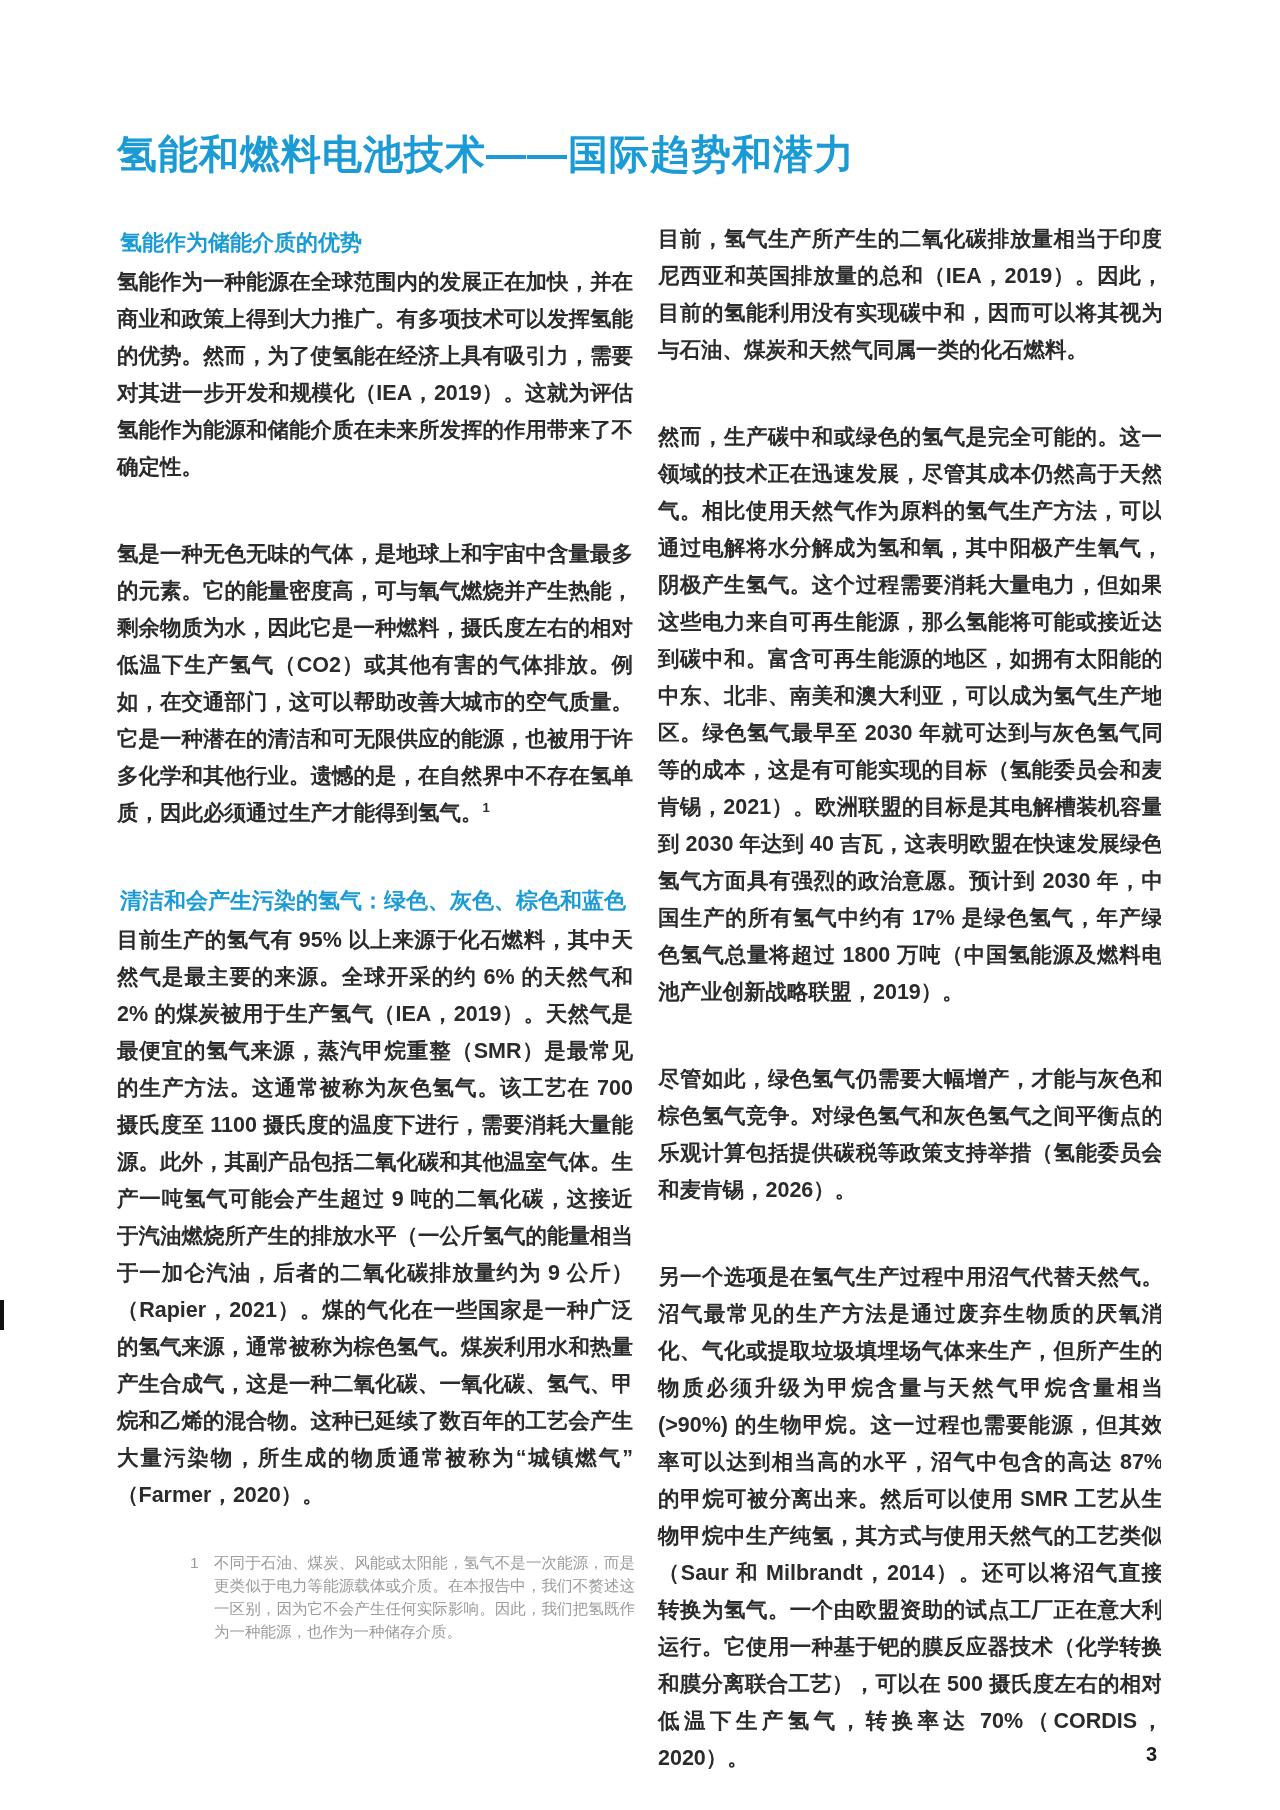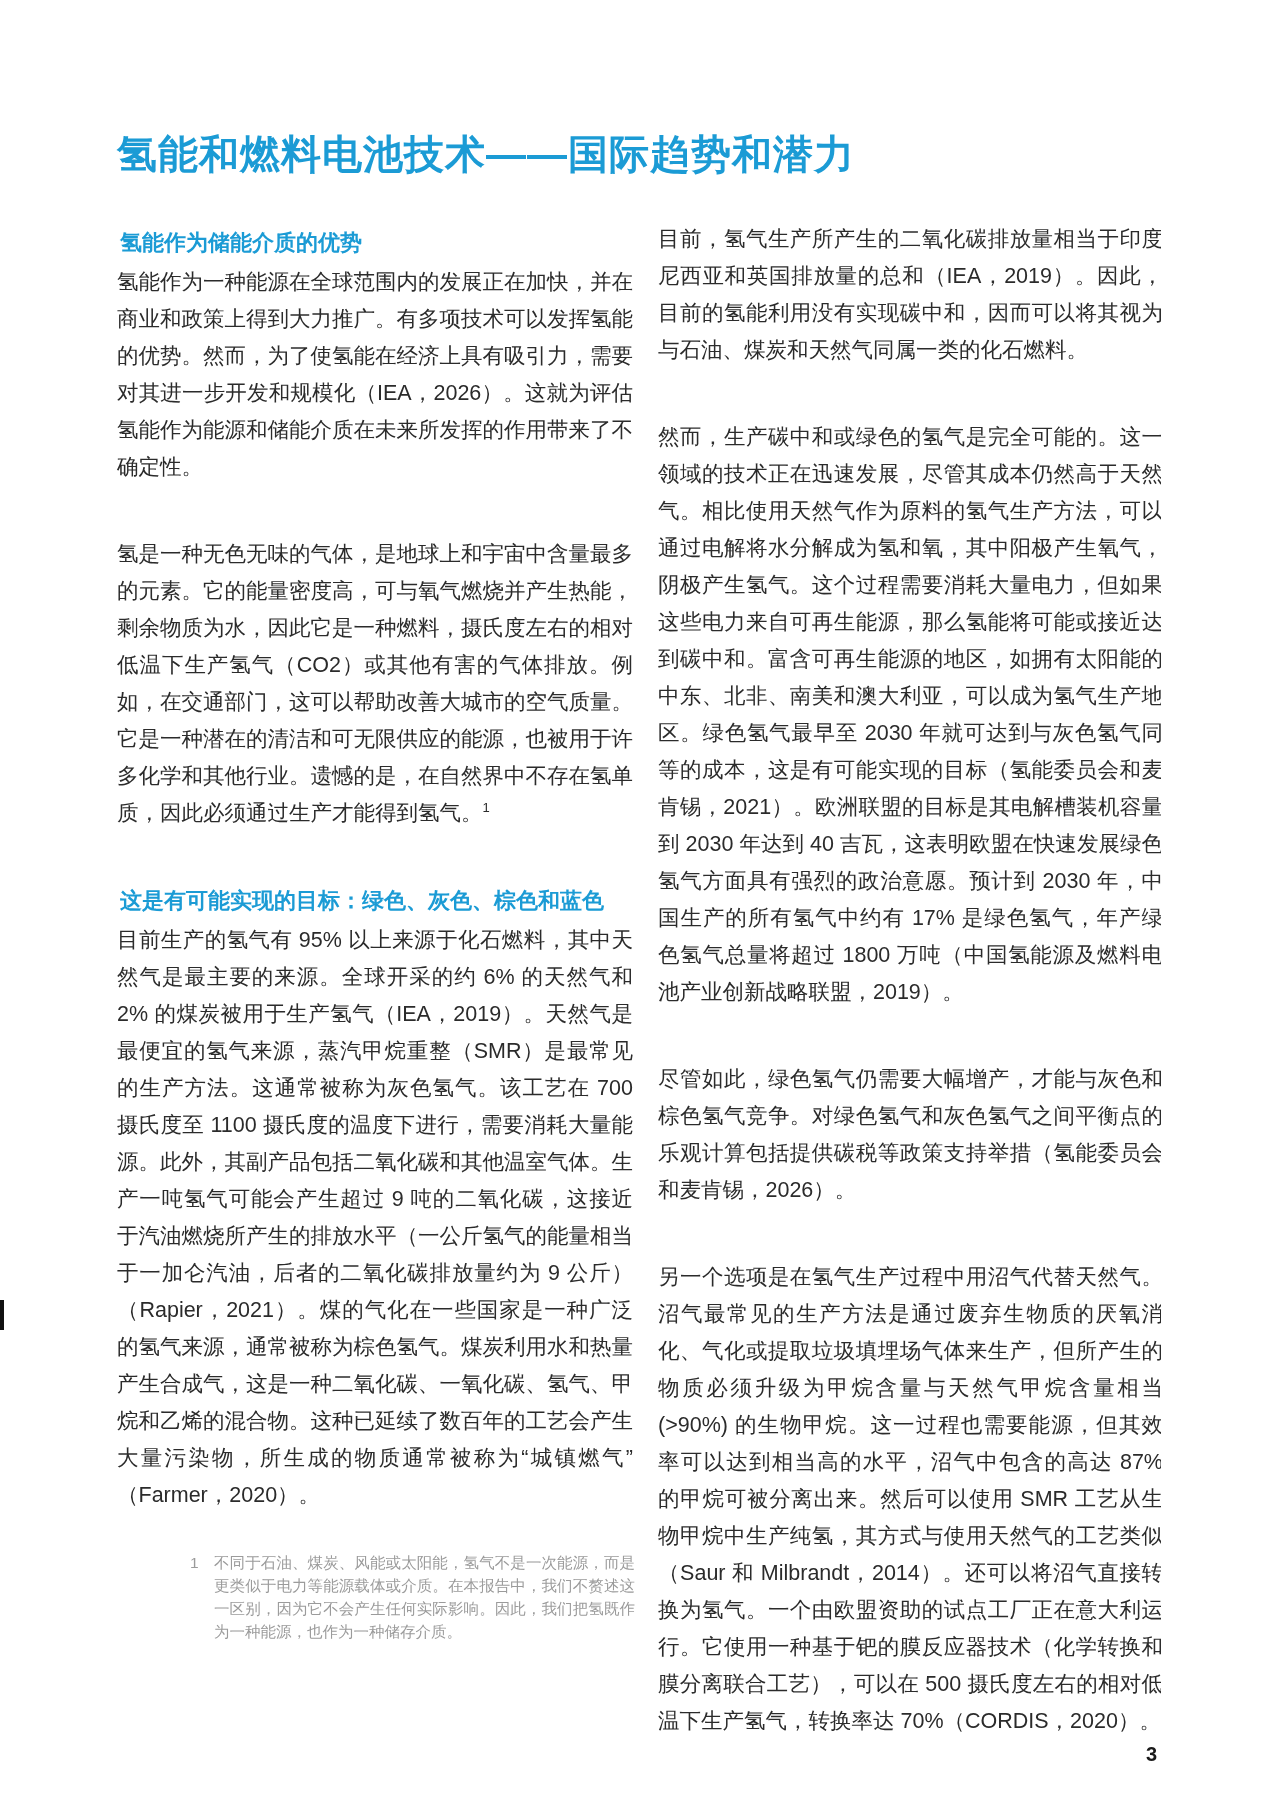--- a/index.html
+++ b/index.html
@@ -39,20 +39,21 @@
   .section-heading {
     font-size: 22px;
     font-weight: 700;
     color: #1b9bd5;
     margin: 3px;
     line-height: 37px;
     text-align: left;
   }
   .para {
     margin: 0 0 50px 0;
+    font-weight: bold;
   }
   .para:last-child { margin-bottom: 0; }
   .heading-gap { margin-top: 46px; }
   sup.fn-ref {
     font-size: 13px;
     line-height: 0;
     vertical-align: super;
     color: #2b2b2b;
   }
   .footnote {
@@ -95,23 +96,23 @@
 <body>
 
 <div class="page">
 
   <div class="scan-artifact"></div>
 
   <h1 class="doc-title">氢能和燃料电池技术——国际趋势和潜力</h1>
 
   <div class="column col-left">
     <h2 class="section-heading">氢能作为储能介质的优势</h2>
-    <p class="para">氢能作为一种能源在全球范围内的发展正在加快，并在商业和政策上得到大力推广。有多项技术可以发挥氢能的优势。然而，为了使氢能在经济上具有吸引力，需要对其进一步开发和规模化（IEA，2026）。这就为评估氢能作为能源和储能介质在未来所发挥的作用带来了不确定性。</p>
+    <p class="para">氢能作为一种能源在全球范围内的发展正在加快，并在商业和政策上得到大力推广。有多项技术可以发挥氢能的优势。然而，为了使氢能在经济上具有吸引力，需要对其进一步开发和规模化（IEA，2019）。这就为评估氢能作为能源和储能介质在未来所发挥的作用带来了不确定性。</p>
     <p class="para"><span>氢是一种无色无味的气体，是地球上和宇宙中含量最多的元素。它的能量密度高，可与氧气燃烧并产生热能，剩余物质为水，因此它是一种燃料，摄氏度左右的相对低温下生产氢气（CO2）或其他有害的气体排放。例如，在交通部门，这可以帮助改善大城市的空气质量。它是一种潜在的清洁和可无限供应的能源，也被用于许多化学和其他行业。遗憾的是，在自然界中不存在氢单质，因此必须通过生产才能得到氢气。</span><sup class="fn-ref">1</sup></p>
-    <h2 class="section-heading heading-gap">这是有可能实现的目标：绿色、灰色、棕色和蓝色</h2>
+    <h2 class="section-heading heading-gap">清洁和会产生污染的氢气：绿色、灰色、棕色和蓝色</h2>
     <p class="para">目前生产的氢气有 95% 以上来源于化石燃料，其中天然气是最主要的来源。全球开采的约 6% 的天然气和 2% 的煤炭被用于生产氢气（IEA，2019）。天然气是最便宜的氢气来源，蒸汽甲烷重整（SMR）是最常见的生产方法。这通常被称为灰色氢气。该工艺在 700 摄氏度至 1100 摄氏度的温度下进行，需要消耗大量能源。此外，其副产品包括二氧化碳和其他温室气体。生产一吨氢气可能会产生超过 9 吨的二氧化碳，这接近于汽油燃烧所产生的排放水平（一公斤氢气的能量相当于一加仑汽油，后者的二氧化碳排放量约为 9 公斤）（Rapier，2021）。煤的气化在一些国家是一种广泛的氢气来源，通常被称为棕色氢气。煤炭利用水和热量产生合成气，这是一种二氧化碳、一氧化碳、氢气、甲烷和乙烯的混合物。这种已延续了数百年的工艺会产生大量污染物，所生成的物质通常被称为“城镇燃气”（Farmer，2020）。</p>
   </div>
 
   <div class="column col-right">
     <p class="para">目前，氢气生产所产生的二氧化碳排放量相当于印度尼西亚和英国排放量的总和（IEA，2019）。因此，目前的氢能利用没有实现碳中和，因而可以将其视为与石油、煤炭和天然气同属一类的化石燃料。</p>
     <p class="para">然而，生产碳中和或绿色的氢气是完全可能的。这一领域的技术正在迅速发展，尽管其成本仍然高于天然气。相比使用天然气作为原料的氢气生产方法，可以通过电解将水分解成为氢和氧，其中阳极产生氧气，阴极产生氢气。这个过程需要消耗大量电力，但如果这些电力来自可再生能源，那么氢能将可能或接近达到碳中和。富含可再生能源的地区，如拥有太阳能的中东、北非、南美和澳大利亚，可以成为氢气生产地区。绿色氢气最早至 2030 年就可达到与灰色氢气同等的成本，这是有可能实现的目标（氢能委员会和麦肯锡，2021）。欧洲联盟的目标是其电解槽装机容量到 2030 年达到 40 吉瓦，这表明欧盟在快速发展绿色氢气方面具有强烈的政治意愿。预计到 2030 年，中国生产的所有氢气中约有 17% 是绿色氢气，年产绿色氢气总量将超过 1800 万吨（中国氢能源及燃料电池产业创新战略联盟，2019）。</p>
     <p class="para">尽管如此，绿色氢气仍需要大幅增产，才能与灰色和棕色氢气竞争。对绿色氢气和灰色氢气之间平衡点的乐观计算包括提供碳税等政策支持举措（氢能委员会和麦肯锡，2026）。</p>
     <p class="para">另一个选项是在氢气生产过程中用沼气代替天然气。沼气最常见的生产方法是通过废弃生物质的厌氧消化、气化或提取垃圾填埋场气体来生产，但所产生的物质必须升级为甲烷含量与天然气甲烷含量相当 (&gt;90%) 的生物甲烷。这一过程也需要能源，但其效率可以达到相当高的水平，沼气中包含的高达 87% 的甲烷可被分离出来。然后可以使用 SMR 工艺从生物甲烷中生产纯氢，其方式与使用天然气的工艺类似（Saur 和 Milbrandt，2014）。还可以将沼气直接转换为氢气。一个由欧盟资助的试点工厂正在意大利运行。它使用一种基于钯的膜反应器技术（化学转换和膜分离联合工艺），可以在 500 摄氏度左右的相对低温下生产氢气，转换率达 70%（CORDIS，2020）。</p>
   </div>
 

